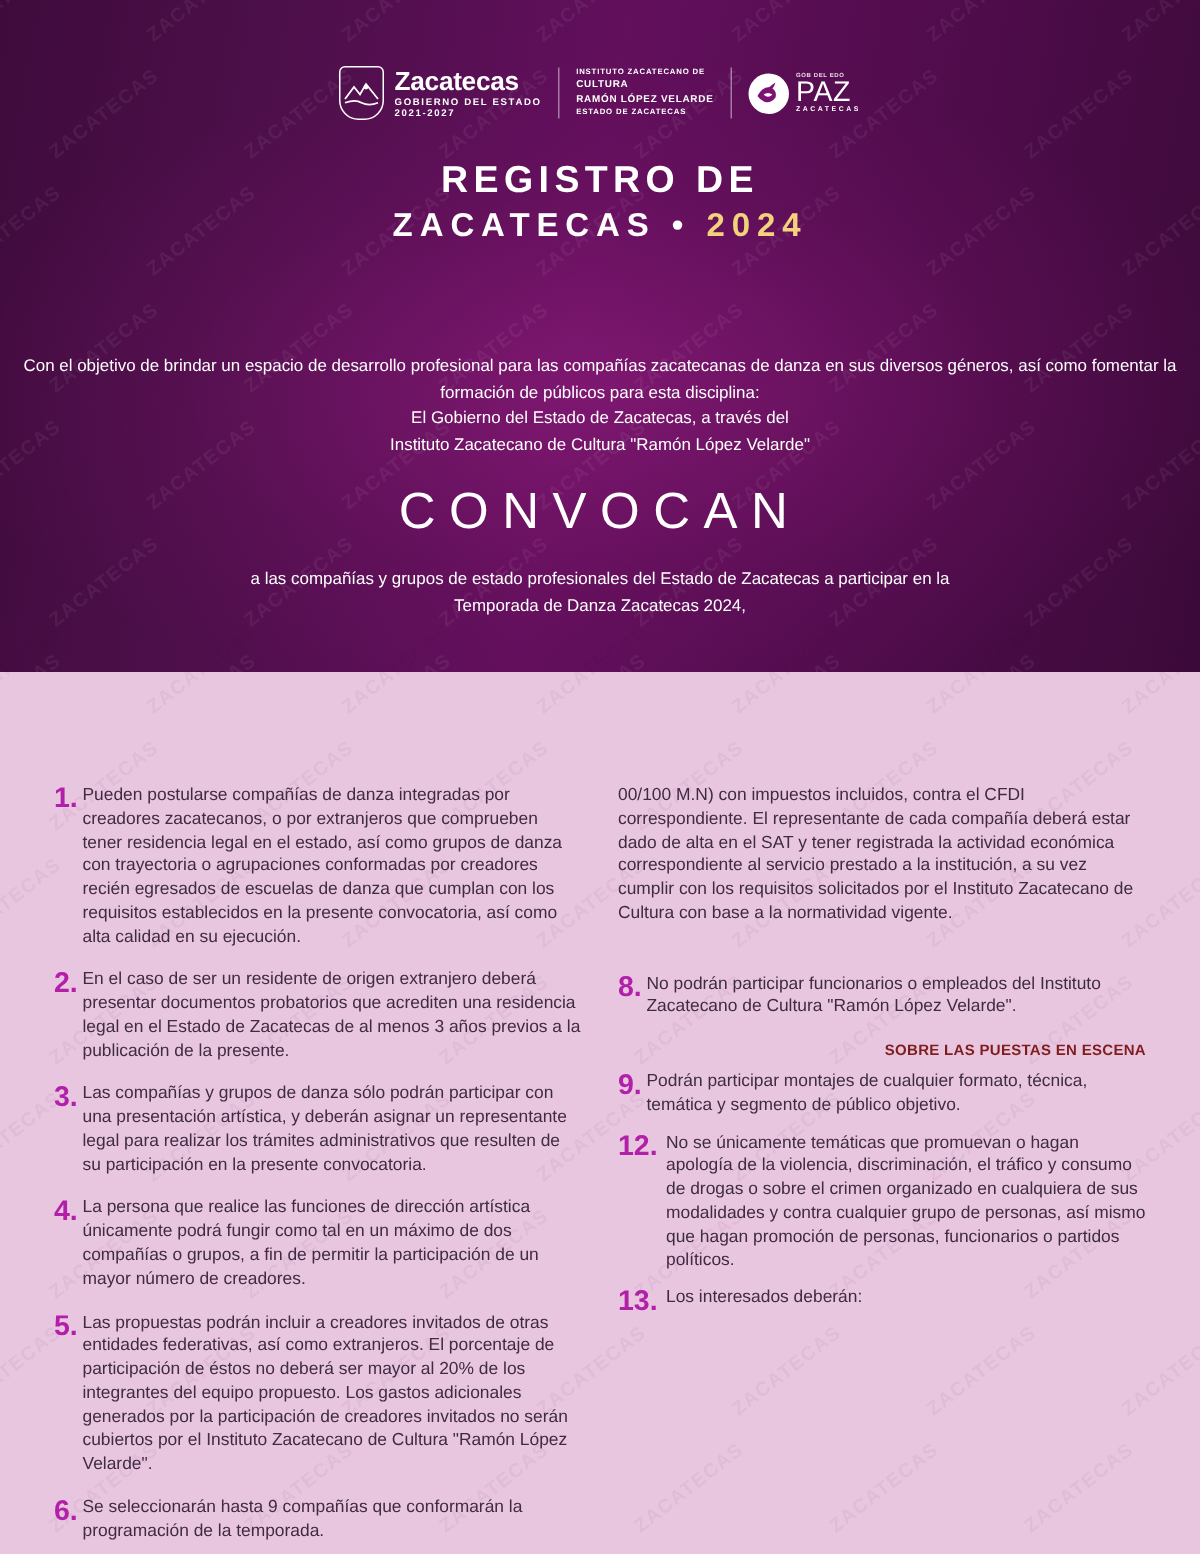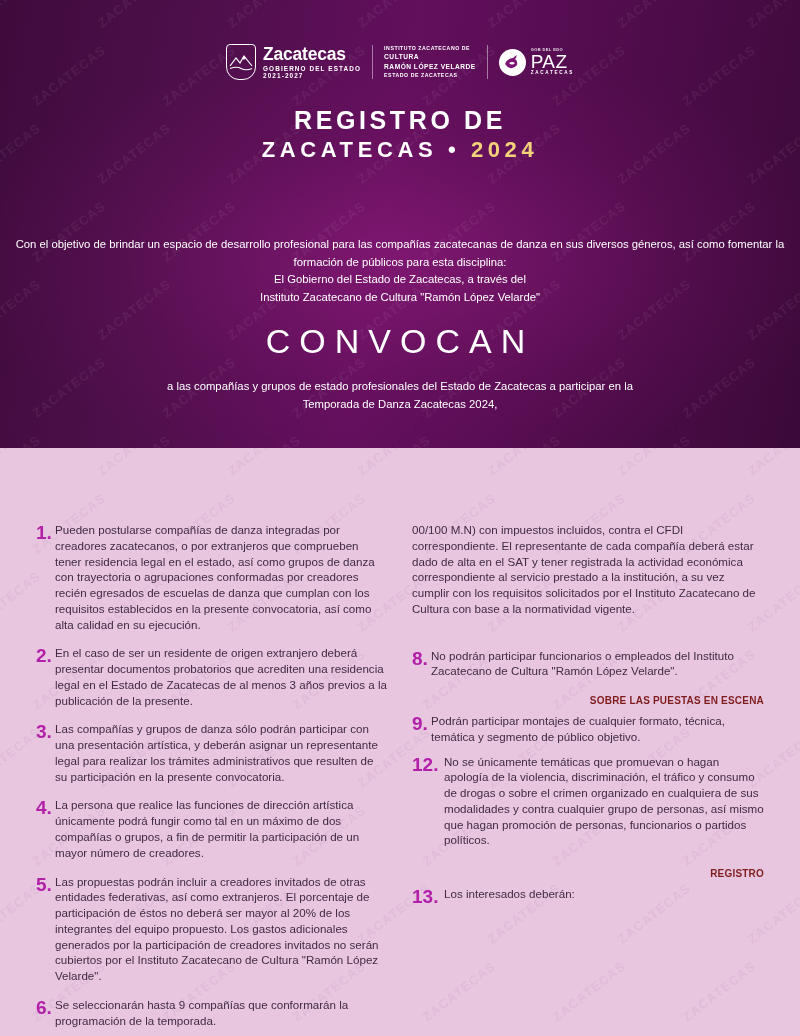--- a/index.html
+++ b/index.html
@@ -365,21 +365,20 @@
           </div>
           <div class="subhead">SOBRE LAS PUESTAS EN ESCENA</div>
           <div class="item tight">
             <span class="num n-narrow">9.</span>
             <span class="txt">Podrán participar montajes de cualquier formato, técnica, temática y segmento de público objetivo.</span>
           </div>
           <div class="item tight">
             <span class="num n-wide">12.</span>
             <span class="txt">No se únicamente temáticas que promuevan o hagan apología de la violencia, discriminación, el tráfico y consumo de drogas o sobre el crimen organizado en cualquiera de sus modalidades y contra cualquier grupo de personas, así mismo que hagan promoción de personas, funcionarios o partidos políticos.</span>
           </div>
-          <div class="subhead reg">REGISTRO</div>
           <div class="item tight">
             <span class="num n-wide">13.</span>
             <span class="txt">Los interesados deberán:</span>
           </div>
         </div>
 
     </div>
   </div>
 </div>
 

